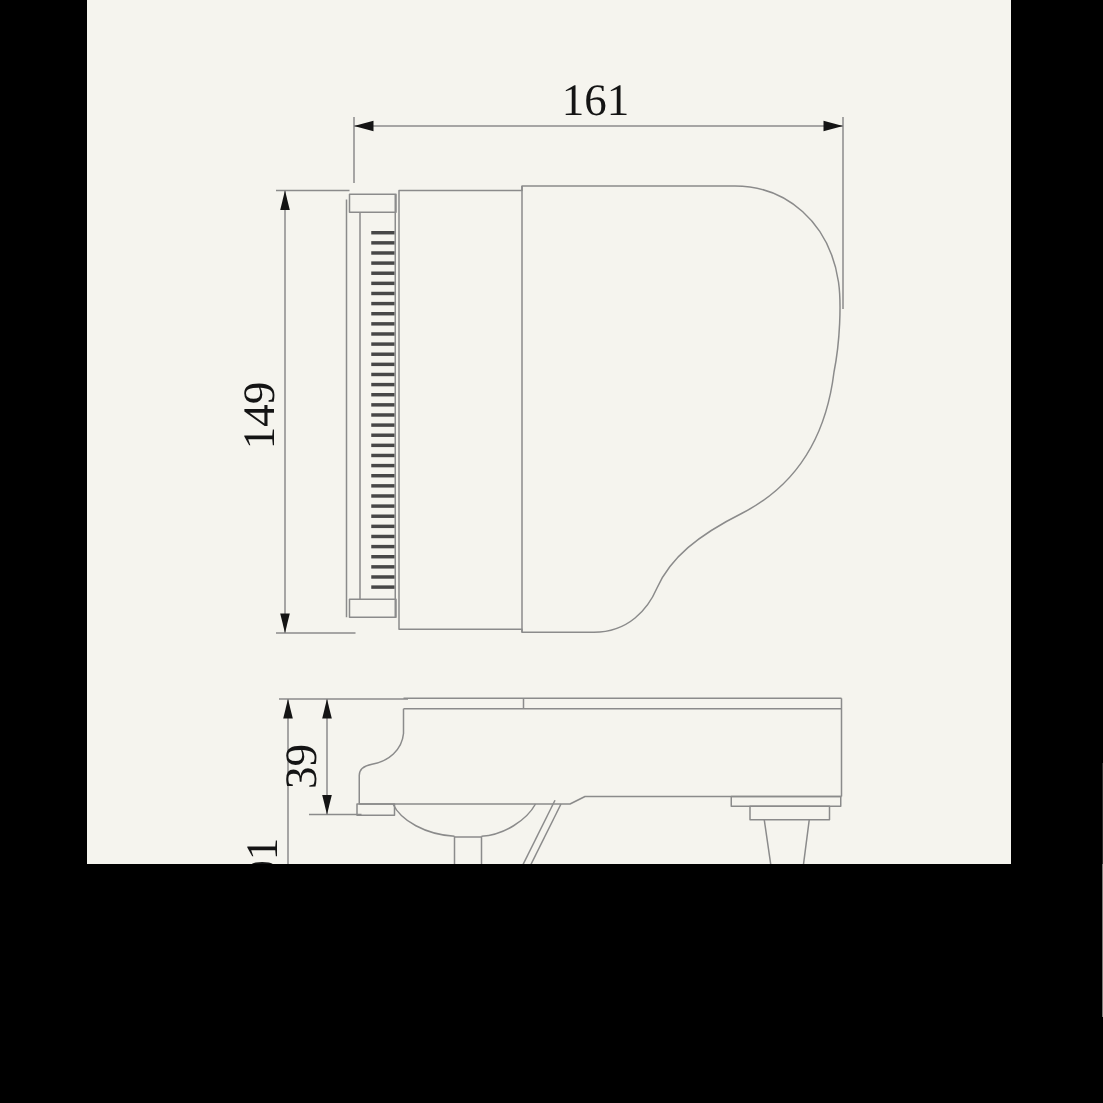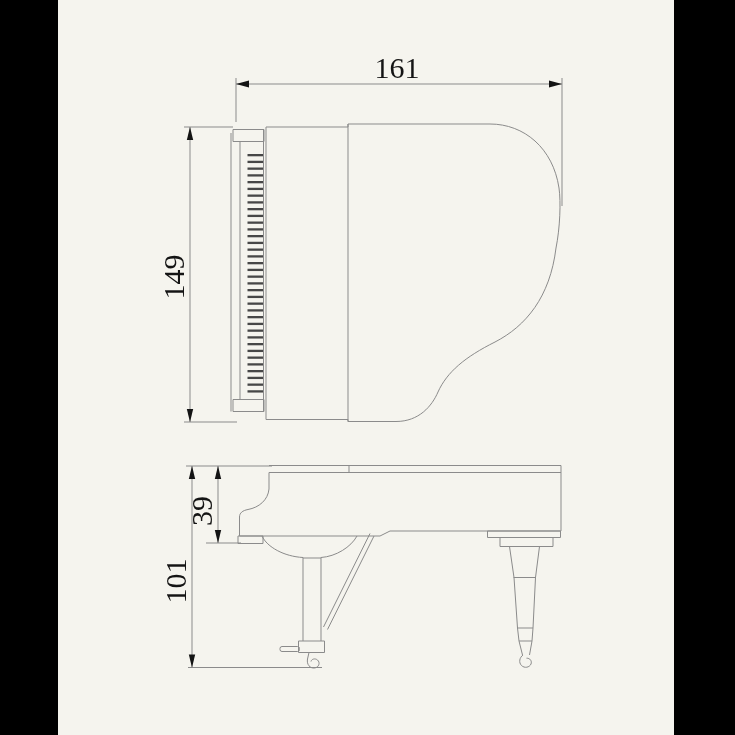--- a/index.html
+++ b/index.html
@@ -1,16 +1,16 @@
 <!DOCTYPE html>
 <html><head>
 <meta charset="utf-8">
 <style>
   html,body{margin:0;padding:0;background:#000;}
-  .stage{position:relative;width:735px;height:735px;margin:0 auto;overflow:hidden;}
+  .stage{position:relative;width:735px;height:576px;margin:0 auto;overflow:hidden;}
   svg{display:block;}
   text{font-family:"Liberation Serif","DejaVu Serif",serif;}
 </style>
 </head>
 <body>
 
 <div class="stage">
 <svg width="735" height="735" viewBox="0 0 735 735">
 
   <rect x="0" y="0" width="735" height="735" fill="#000000"></rect>

